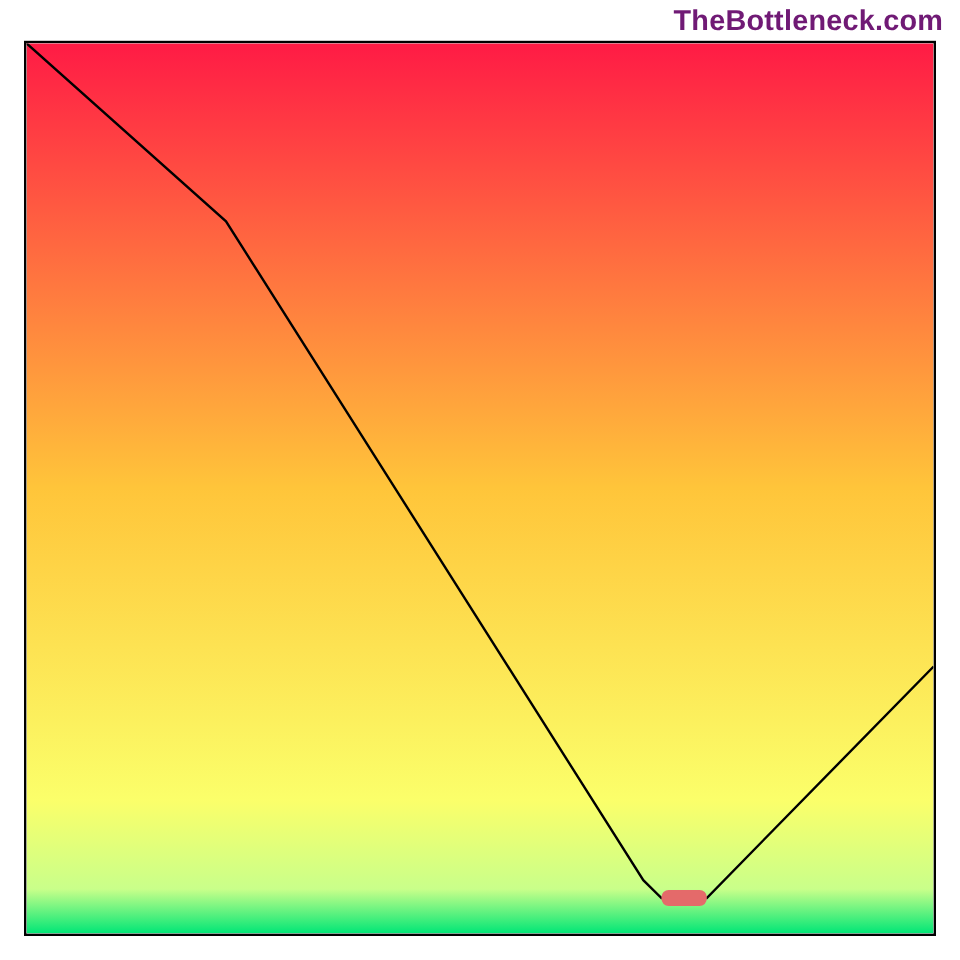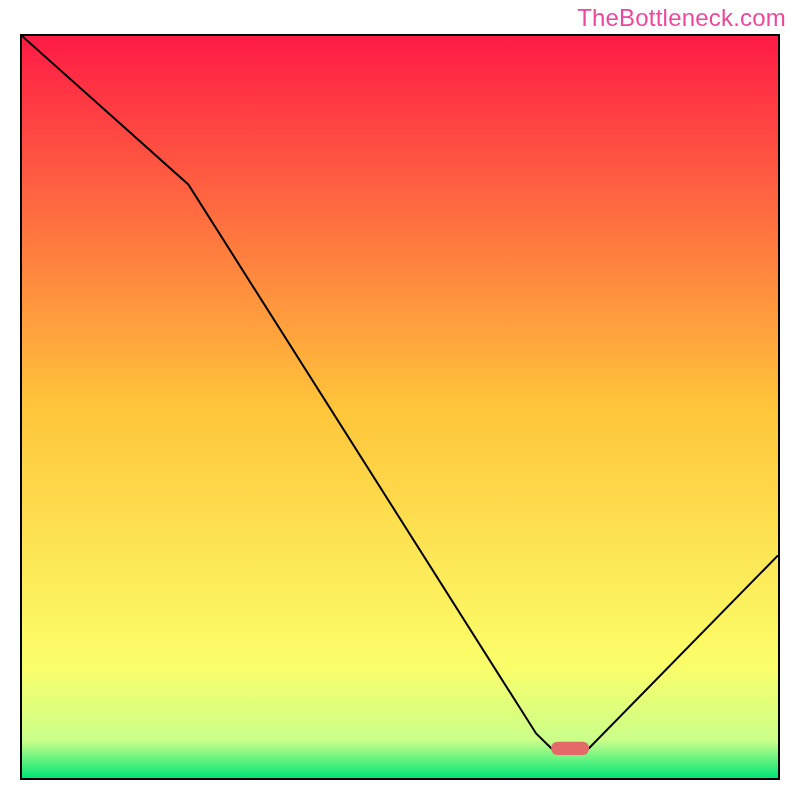--- a/index.html
+++ b/index.html
@@ -13,22 +13,22 @@
   .wrap {
     position: relative;
     width: 800px;
     height: 800px;
   }
   .watermark {
     position: absolute;
     top: 4px;
     right: 14px;
     font-size: 24px;
-    font-weight: 400;
-    color: #ec4899;
+    font-weight: 700;
+    color: #701a75;
     letter-spacing: 0.2px;
   }
   .plot {
     position: absolute;
     left: 20px;
     top: 34px;
     width: 760px;
     height: 746px;
     box-sizing: border-box;
     border: 2px solid #000000;

